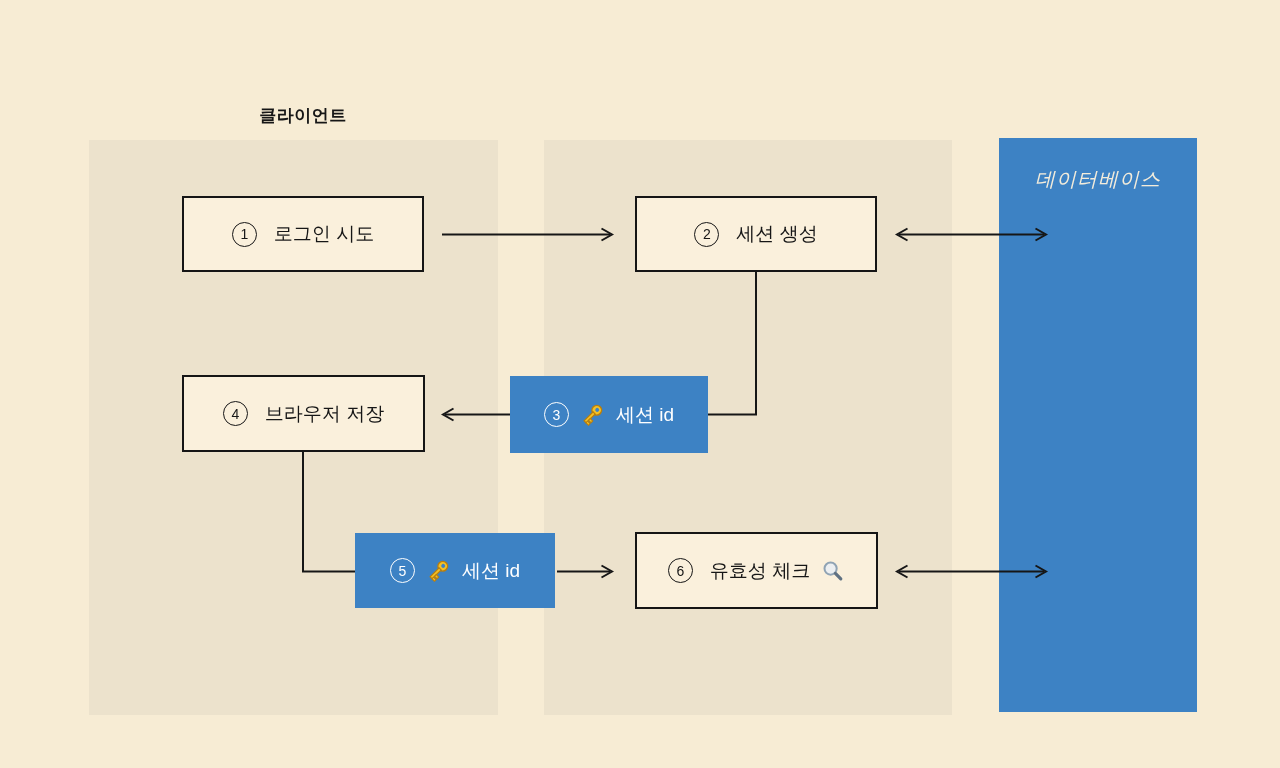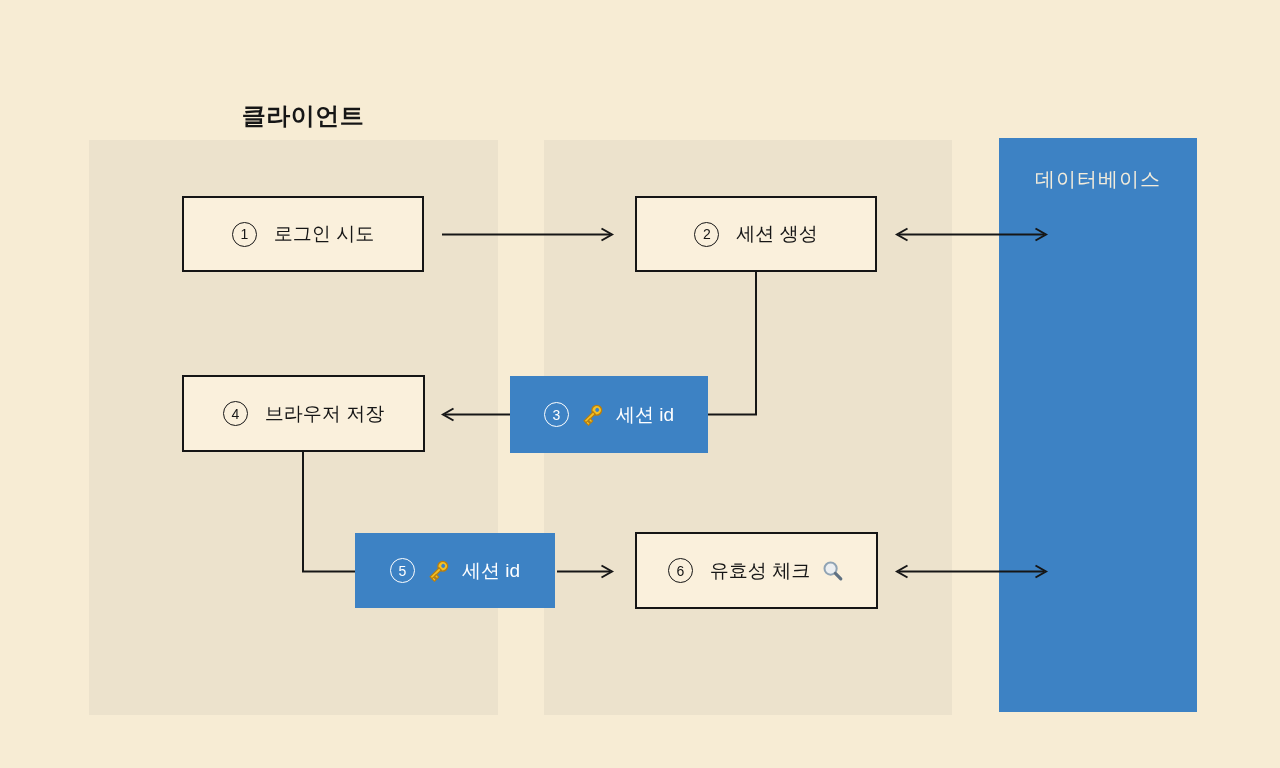--- a/index.html
+++ b/index.html
@@ -18,24 +18,25 @@
     background:var(--page-bg);
     overflow:hidden;
   }
   .stage{position:relative;width:1280px;height:768px;background:var(--page-bg)}
   .lane{position:absolute;background:var(--lane-bg)}
   .lane-client{left:89px;top:140px;width:409px;height:575px}
   .lane-server{left:544px;top:140px;width:408px;height:575px}
   .lane-db{
     left:999px;top:138px;width:198px;height:574px;
     background:var(--accent-blue);
+    font-style:italic;
   }
   .lane-header{
     position:absolute;height:26px;line-height:26px;
-    text-align:center;font-size:24px;font-weight:700;color:var(--text-dark);
+    text-align:center;font-size:17px;font-weight:700;color:var(--text-dark);
     letter-spacing:.5px;
   }
   .hdr-client{left:182px;top:103px;width:242px}
   .hdr-server{left:635px;top:103px;width:242px}
   .db-title{
     margin-top:28px;text-align:center;
     font-size:20px;font-weight:400;color:var(--text-light);
     letter-spacing:1px;
   }
   .arrows{position:absolute;left:0;top:0;width:1280px;height:768px}

